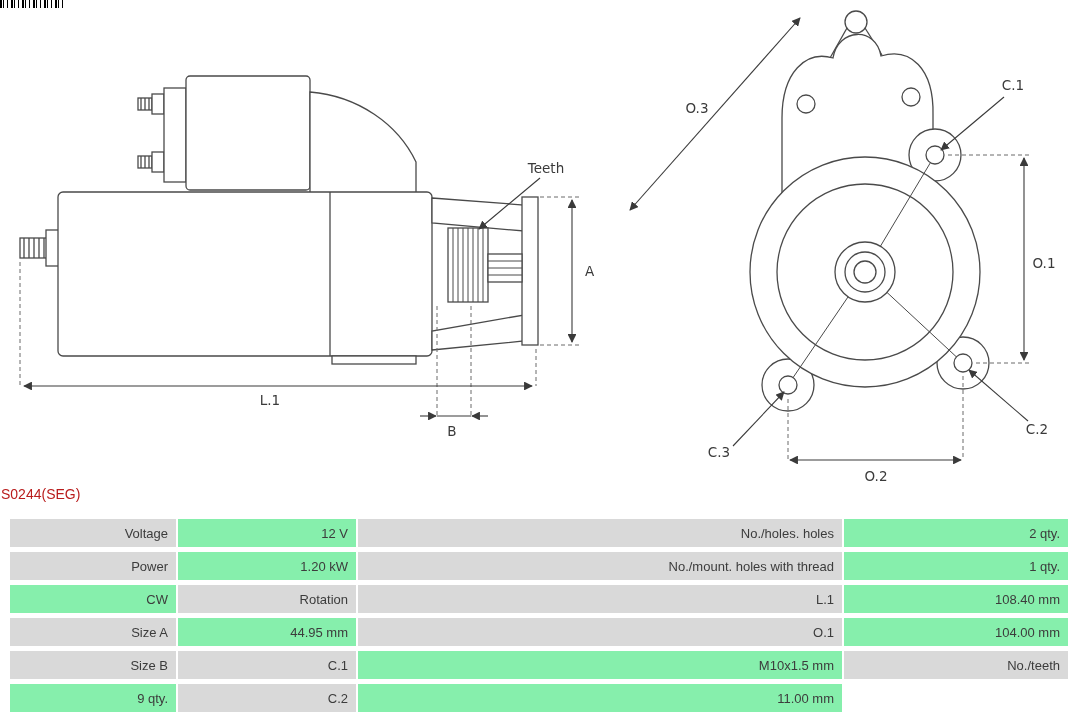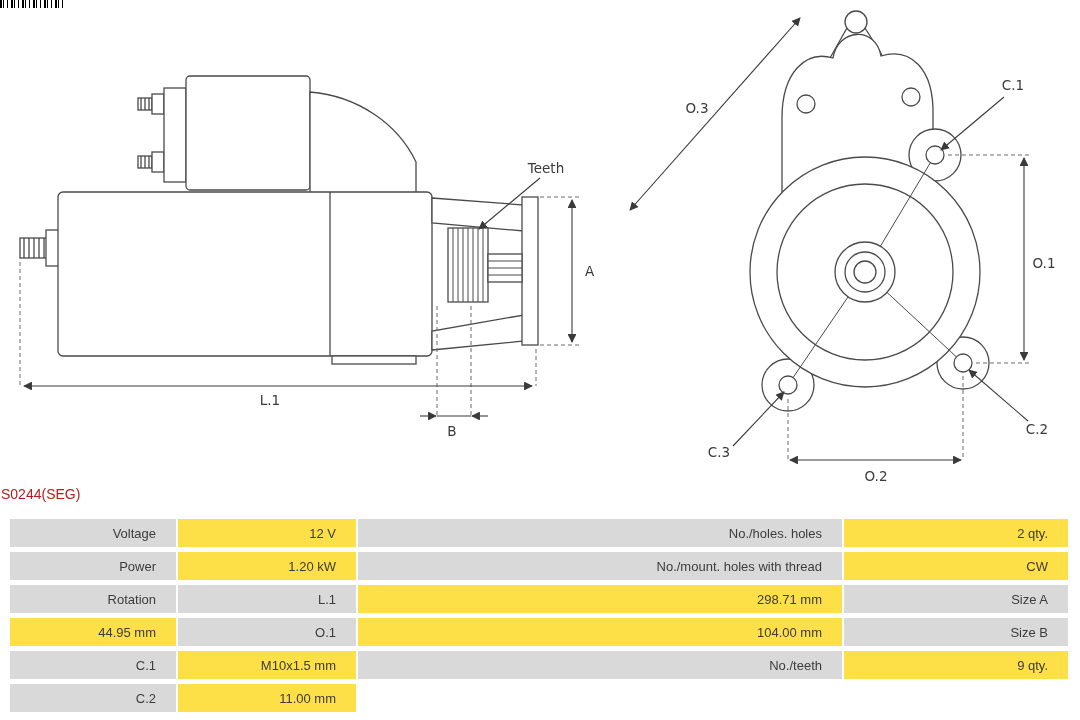--- a/index.html
+++ b/index.html
@@ -12,23 +12,23 @@
     background:repeating-linear-gradient(90deg,#000 0 2px,#fff 2px 3px,#000 3px 4px,#fff 4px 7px,#000 7px 8px,#fff 8px 11px);
   }
   .diagram{position:absolute;left:0;top:0;}
   .diagram text{font-family:"DejaVu Sans","Liberation Sans",sans-serif;font-size:13.5px;fill:#3a3a3a;}
   .part-number{position:absolute;left:1px;top:486px;font-size:14px;color:#b91c1c;}
   .spec-table{
     position:absolute;left:10px;top:519px;width:1058px;
     display:grid;grid-template-columns:166px 178px 484px 224px;
     column-gap:2px;row-gap:5px;font-size:13px;color:#3c3c3c;
   }
-  .cell{height:28px;display:flex;align-items:center;justify-content:flex-end;padding-right:20px;box-sizing:border-box;}
+  .cell{height:28px;display:flex;align-items:center;justify-content:flex-end;padding-right:8px;box-sizing:border-box;}
   .cell.label{background:#d9d9d9;}
-  .cell.value{background:#fde047;}
+  .cell.value{background:#86efac;}
 </style>
 </head>
 <body>
 
 <div class="barcode"></div>
 
 <svg class="diagram" width="1080" height="500" viewBox="0 0 1080 500">
   <defs>
     <marker id="arr" viewBox="0 0 10 10" refX="9" refY="5" markerWidth="8" markerHeight="8" orient="auto-start-reverse">
       <path d="M0,0 L10,5 L0,10 z" fill="#3a3a3a"></path>
@@ -140,25 +140,26 @@
 <div class="spec-table">
 
   <div class="cell label">Voltage</div>
   <div class="cell value">12 V</div>
   <div class="cell label">No./holes. holes</div>
   <div class="cell value">2 qty.</div>
 
   <div class="cell label">Power</div>
   <div class="cell value">1.20 kW</div>
   <div class="cell label">No./mount. holes with thread</div>
+  <div class="cell value">1 qty.</div>
 
   <div class="cell value">CW</div>
   <div class="cell label">Rotation</div>
   <div class="cell label">L.1</div>
-  <div class="cell value">298.71 mm</div>
+  <div class="cell value">108.40 mm</div>
 
   <div class="cell label">Size A</div>
   <div class="cell value">44.95 mm</div>
   <div class="cell label">O.1</div>
   <div class="cell value">104.00 mm</div>
 
   <div class="cell label">Size B</div>
   <div class="cell label">C.1</div>
   <div class="cell value">M10x1.5 mm</div>
 

